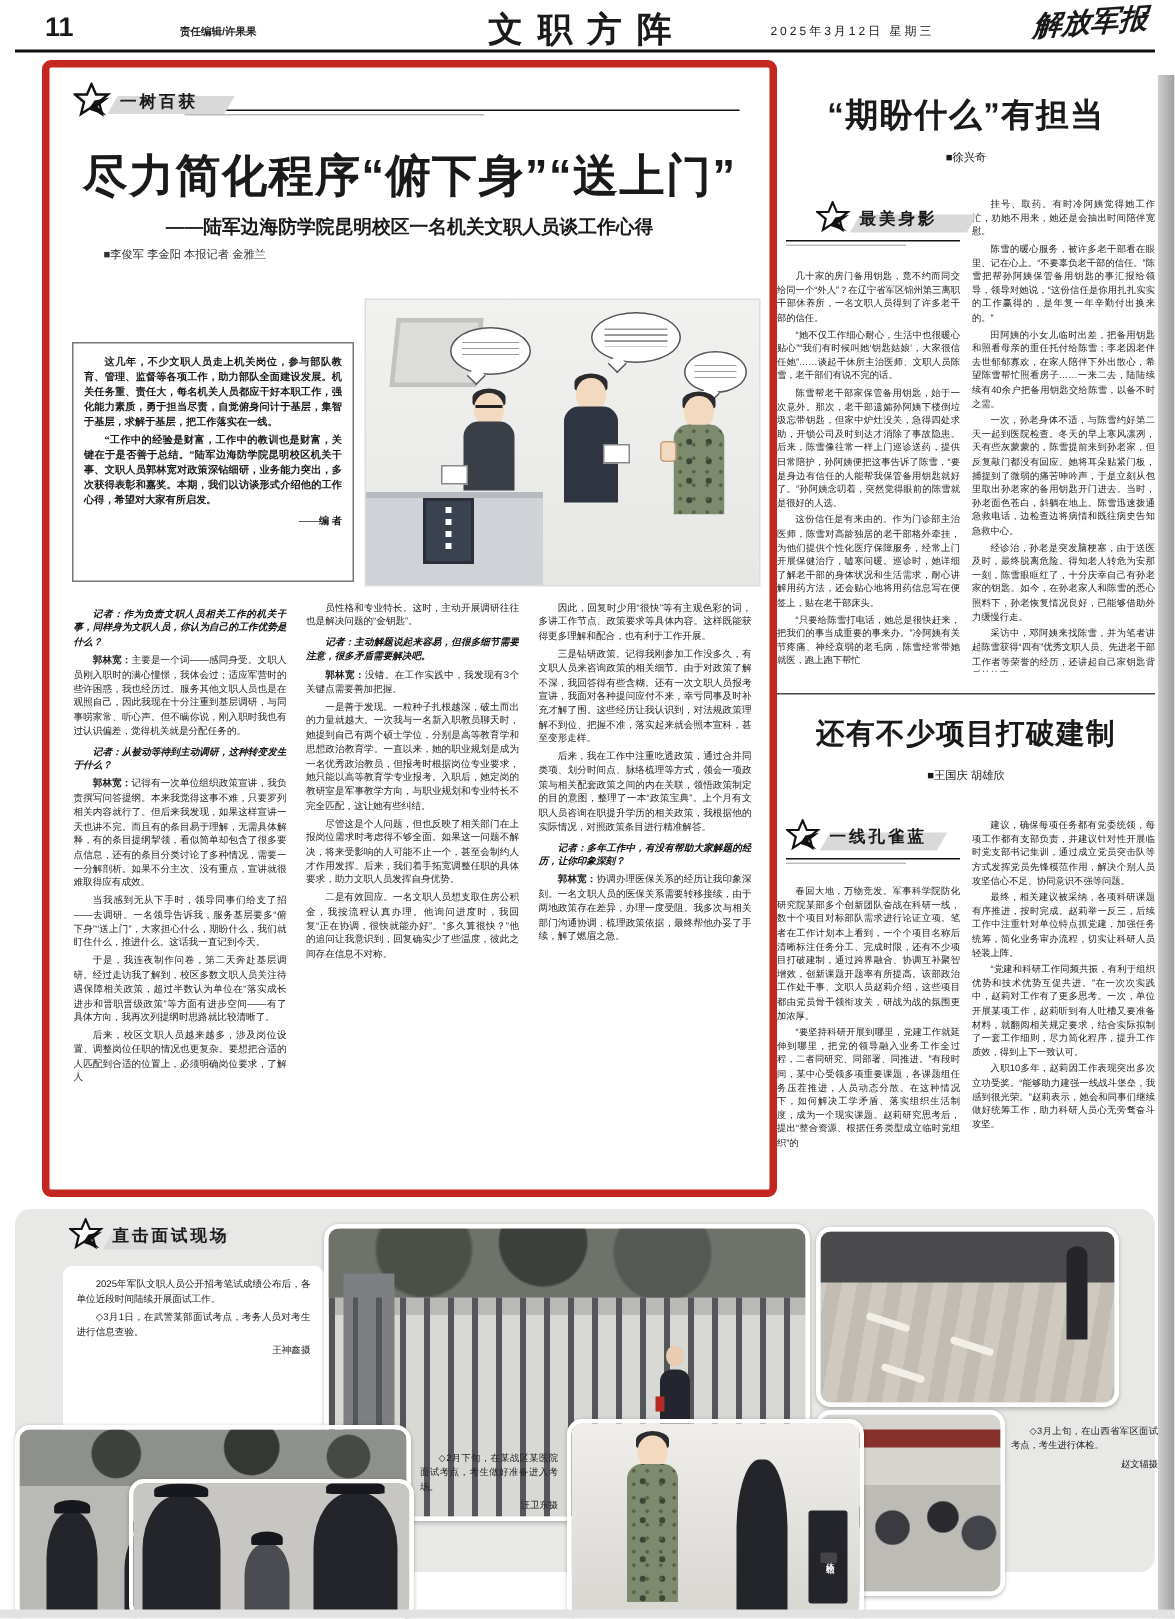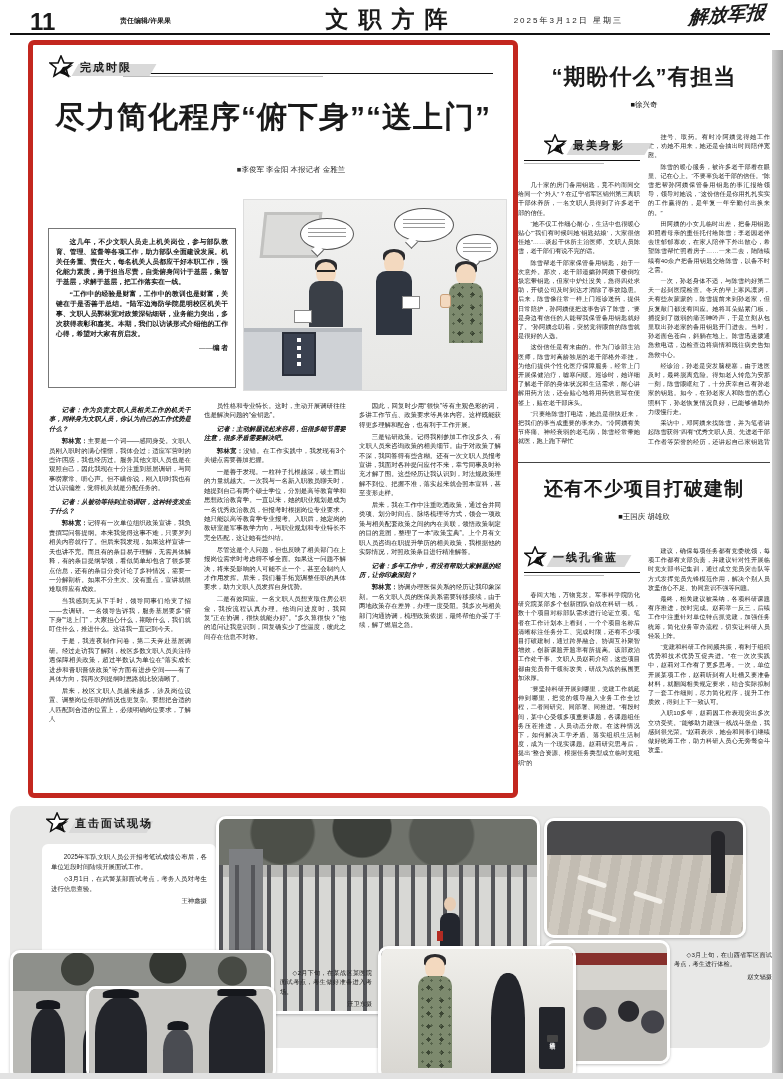--- a/index.html
+++ b/index.html
@@ -7,21 +7,21 @@
     width:783px;height:1079px;position:relative;background:#fff;
     font-family:"Liberation Sans","DejaVu Sans",sans-serif;color:#1a1a1a;
     overflow:hidden;
   }
   
   .scan-right{position:absolute;right:0;top:50px;width:11px;height:1029px;
     background:linear-gradient(to right,#cfcfcf,#9f9f9f);}
   .scan-bottom{position:absolute;left:0;bottom:0;width:783px;height:6px;background:#e2e2e2;}
   
   .hdr{position:absolute;left:0;top:0;width:783px;height:34px;}
-  .hdr .pageno{position:absolute;left:30px;top:8px;font-size:24px;font-weight:900;}
+  .hdr .pageno{position:absolute;left:30px;top:8px;font-size:18px;font-weight:900;}
   .hdr .editor{position:absolute;left:120px;top:16px;font-size:7px;font-weight:bold;color:#222;}
   .hdr .section{position:absolute;left:0;right:0;top:4px;text-align:center;
     font-size:23px;font-weight:900;letter-spacing:10px;}
   .hdr .date{position:absolute;right:160px;top:15px;font-size:8px;letter-spacing:2px;}
   .masthead{position:absolute;right:18px;top:2px;font-size:19px;font-weight:900;
     font-family:"Liberation Serif","DejaVu Serif",serif;font-style:italic;
     transform:skewX(-8deg) rotate(-4deg);}
   .hdr-rule{position:absolute;left:10px;top:33px;width:760px;height:2px;background:#111;}
   
   .badge{position:absolute;display:flex;align-items:center;gap:5px;}
@@ -32,21 +32,21 @@
     background:#d9d9d9;transform:skewX(-30deg);z-index:1;}
   .badge-line{position:absolute;height:1px;background:#111;}
   .badge-line.gray{background:#bbb;}
   
   .redbox{position:absolute;left:28px;top:40px;width:480px;height:748px;
     border:5px solid #c3271f;border-radius:6px;background:#fff;}
   .m-title{position:absolute;left:0;right:0;top:52px;text-align:center;
     font-size:30px;font-weight:900;letter-spacing:1px;}
   .m-sub{position:absolute;left:0;right:0;top:98px;text-align:center;
     font-size:12.5px;font-weight:bold;}
-  .m-by{position:absolute;left:0;right:0;top:120px;text-align:center;font-size:7.5px;color:#333;padding-left:36px;}
+  .m-by{position:absolute;left:0;right:0;top:120px;font-size:7.5px;color:#333;padding-left:36px;}
   .introbox{position:absolute;left:15px;top:183px;width:172px;height:142px;
     border:1px solid #777;padding:8px 7px;
     font-family:"Liberation Serif","DejaVu Serif",serif;font-weight:600;
     font-size:6.8px;line-height:10px;text-align:justify;overflow:hidden;}
   .introbox p{margin:0 0 2px 0;text-indent:2em;}
   .intro-sign{text-align:right;text-indent:0 !important;margin-top:4px !important;}
   
   .illu{position:absolute;left:210px;top:154px;width:262px;height:190px;
     background:linear-gradient(#f1f1f0,#e7e7e5);overflow:hidden;border:1px solid #ddd;}
   .illu .window{position:absolute;left:18px;top:12px;width:52px;height:40px;background:#dcdcda;
@@ -165,26 +165,27 @@
 <div class="hdr-rule"></div>
 
 <div class="redbox">
 
   <div class="badge" style="left:16px;top:10px;">
     <svg width="26" height="24" viewBox="0 0 26 24">
       <polygon points="12,1 15,8 23,8 17,13 19,21 12,16.5 5,21 7,13 1,8 9,8" fill="#fff" stroke="#111" stroke-width="1.6"></polygon>
       <polygon points="14,12 24,10 16,16 22,22 10,18" fill="#111"></polygon>
     </svg>
     <span class="bshadow"></span>
-    <span class="blabel">完成时限</span>
+    <span class="blabel">一树百获</span>
   </div>
   <div class="badge-line" style="left:100px;top:28px;width:360px;"></div>
   <div class="badge-line gray" style="left:90px;top:31px;width:200px;"></div>
 
   <div class="m-title">尽力简化程序“俯下身”“送上门”</div>
+  <div class="m-sub">——陆军边海防学院昆明校区一名机关文职人员谈工作心得</div>
   <div class="m-by">■李俊军 李金阳 本报记者 金雅兰</div>
 
   <div class="introbox">
     <div>
         <p>这几年，不少文职人员走上机关岗位，参与部队教育、管理、监督等各项工作，助力部队全面建设发展。机关任务重、责任大，每名机关人员都应干好本职工作，强化能力素质，勇于担当尽责，自觉俯身问计于基层，集智于基层，求解于基层，把工作落实在一线。</p>
         <p>“工作中的经验是财富，工作中的教训也是财富，关键在于是否善于总结。”陆军边海防学院昆明校区机关干事、文职人员郭林宽对政策深钻细研，业务能力突出，多次获得表彰和嘉奖。本期，我们以访谈形式介绍他的工作心得，希望对大家有所启发。</p>
       </div>
     <p class="intro-sign">——编 者</p>
   </div>
 

